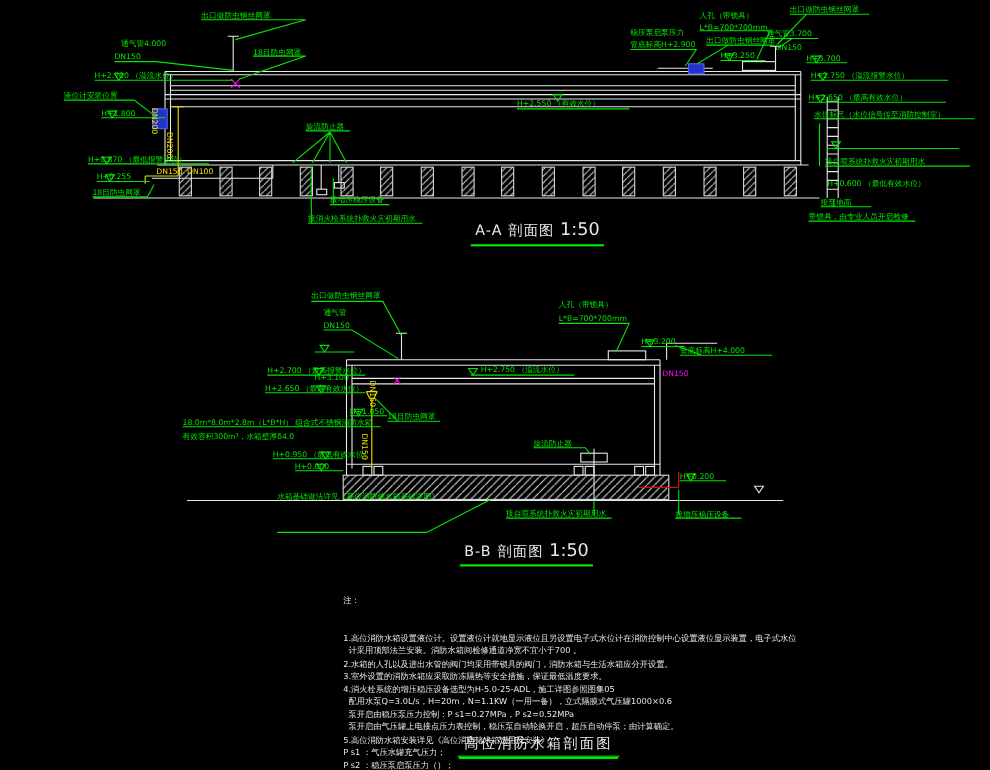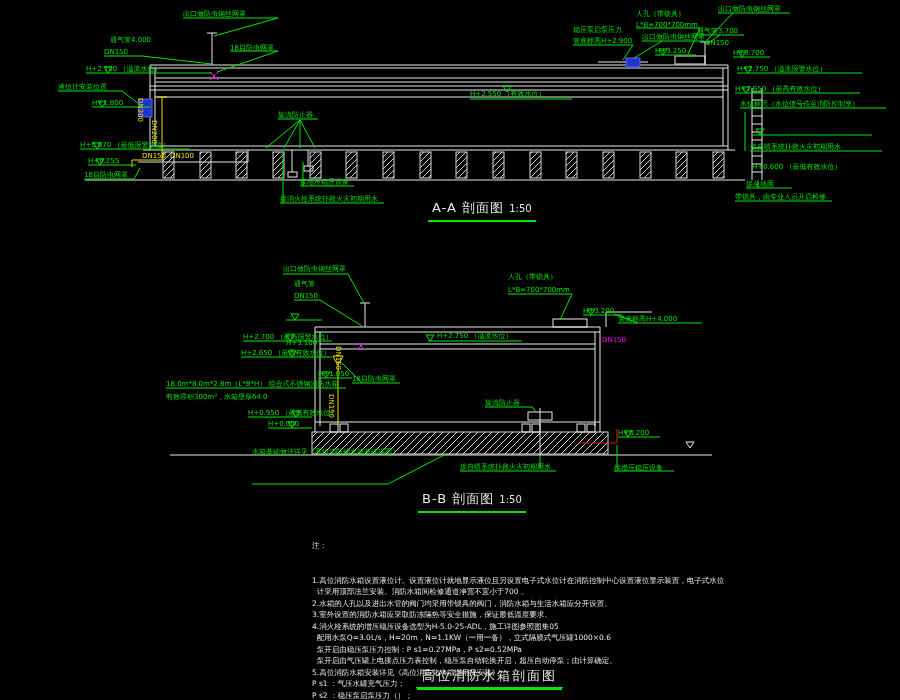--- a/index.html
+++ b/index.html
@@ -3,21 +3,21 @@
 <meta charset="utf-8">
 <style>
   html,body{margin:0;padding:0;background:#000;}
   .canvas{position:relative;width:900px;height:700px;background:#000;overflow:hidden;
           font-family:"DejaVu Sans",sans-serif;}
   svg.linework{position:absolute;left:0;top:0;}
   .lbl{position:absolute;font-size:7px;line-height:8px;white-space:nowrap;color:var(--c-g);}
   .c-g{color:var(--c-g);} .c-y{color:var(--c-y);} .c-m{color:var(--c-m);}
   .sec-title{position:absolute;color:var(--c-w);font-size:13px;letter-spacing:1px;
              border-bottom:2px solid var(--c-g);padding:0 4px 3px 4px;}
-  .sec-title .scale{font-size:10px;letter-spacing:0;}
+  .sec-title .scale{font-size:16px;letter-spacing:0;}
   .notes{position:absolute;color:var(--c-w);font-size:7.5px;line-height:11.5px;white-space:pre;}
   .footer-title{position:absolute;color:var(--c-w);font-size:13px;letter-spacing:2px;
                 border-bottom:1px solid var(--c-g);padding:0 6px 2px 6px;
                 box-shadow:0 3px 0 -1px var(--c-g);}
 </style>
 </head>
 <body>
 
 <div class="canvas">
 

